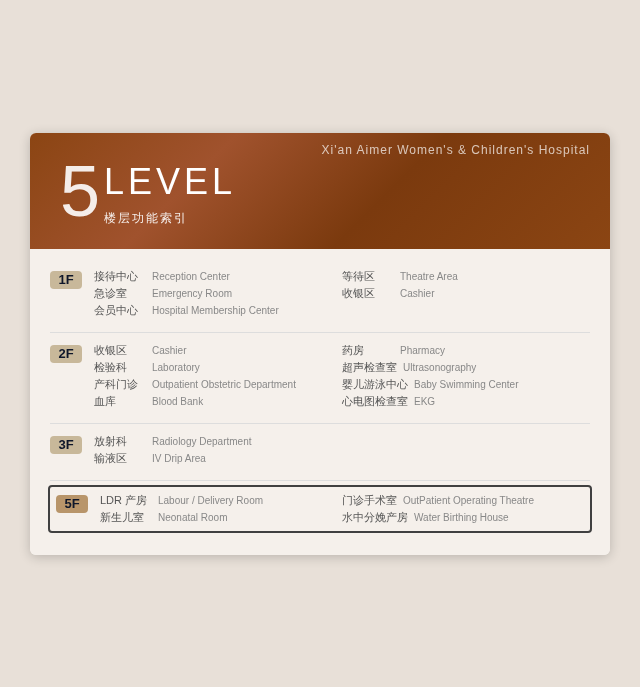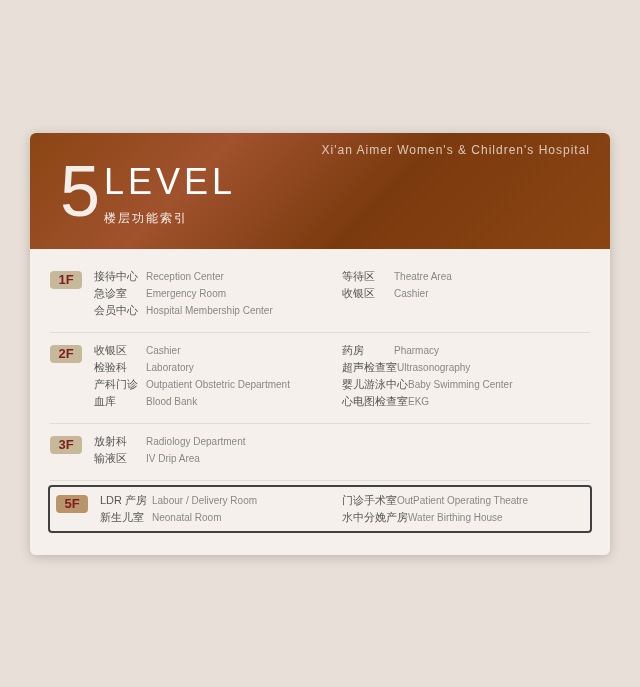--- a/index.html
+++ b/index.html
@@ -84,21 +84,21 @@
     .floor-row.highlighted {
       border: 2px solid #404040;
       border-radius: 4px;
       padding: 6px 6px;
       margin-left: -2px;
       margin-right: -2px;
     }
 
     .floor-badge {
       background: #c8b89a;
-      color: #7f1d1d;
+      color: #0f172a;
       font-size: 13px;
       font-weight: bold;
       min-width: 32px;
       height: 18px;
       border-radius: 4px;
       display: flex;
       align-items: center;
       justify-content: center;
       margin-right: 12px;
       margin-top: 2px;
@@ -117,21 +117,21 @@
 
     .floor-col {
       flex: 1;
       display: flex;
       flex-direction: column;
       gap: 2px;
     }
 
     .floor-item {
       display: flex;
-      gap: 0;
+      gap: 6px;
       align-items: baseline;
     }
 
     .item-cn {
       color: #555;
       font-size: 11px;
       white-space: nowrap;
       min-width: 52px;
     }
 

